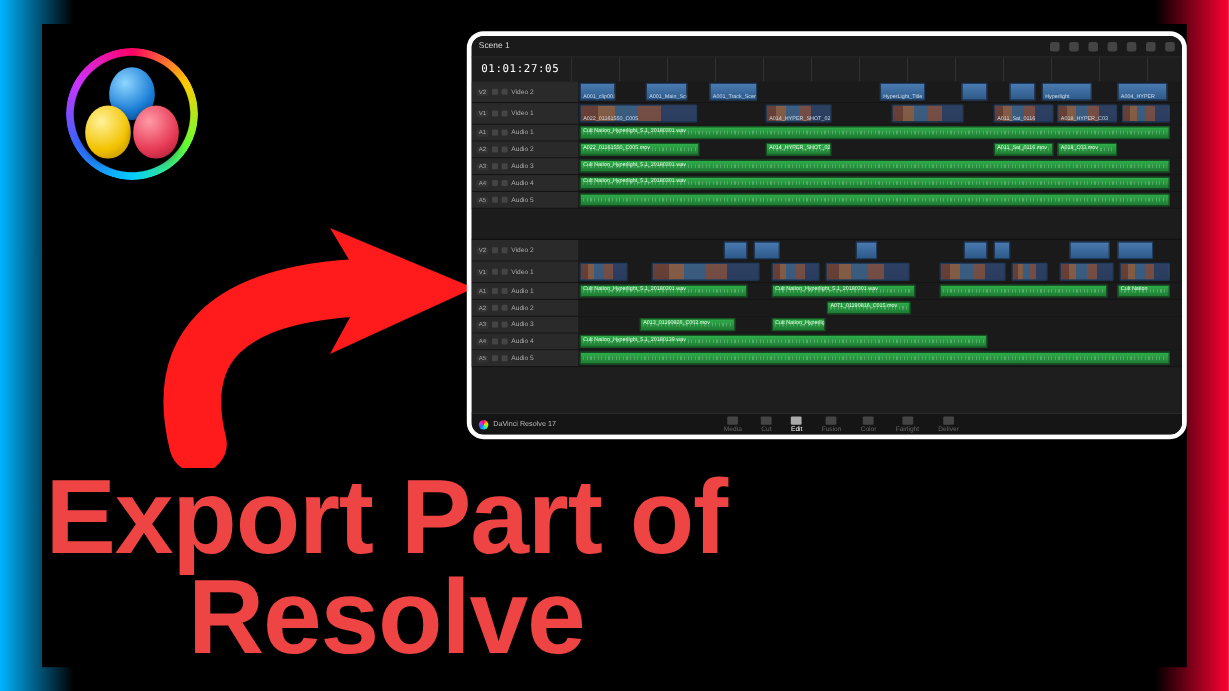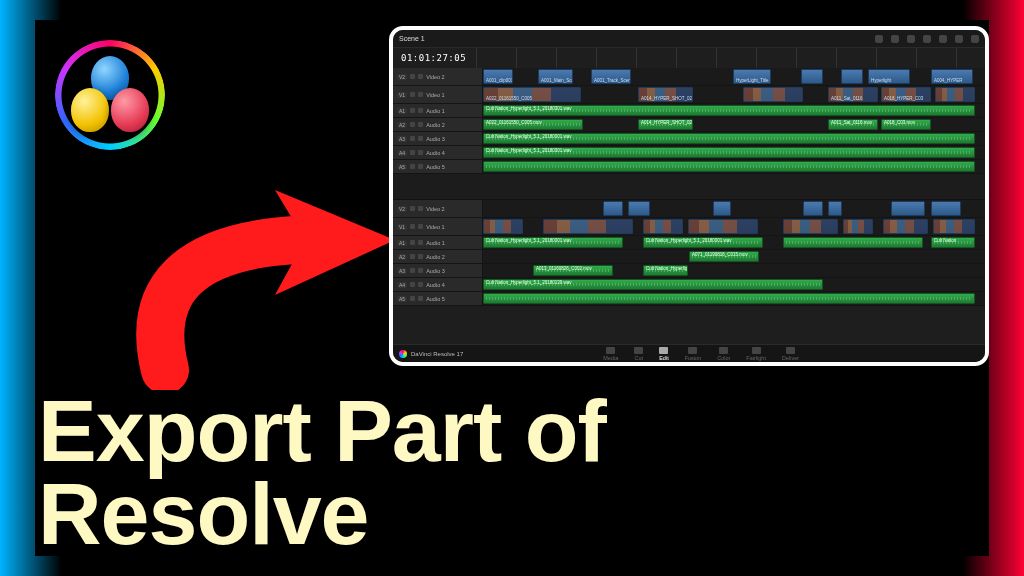--- a/index.html
+++ b/index.html
@@ -4,20 +4,21 @@
 <style>
   * { box-sizing: border-box; margin: 0; padding: 0; }
   html, body { width: 1024px; height: 576px; overflow: hidden; font-family: Arial, Helvetica, sans-serif; }
   body {
     background: linear-gradient(90deg, #00b4ff 0%, #000 6%, #000 94%, #ff0033 100%);
     position: relative;
   }
   .stage {
     position: absolute; left: 35px; top: 20px; right: 35px; bottom: 20px;
     background: #000;
+    text-align: center;
   }
   
   .logo {
     position: absolute; left: 20px; top: 20px; width: 110px; height: 110px;
   }
   .logo .ring {
     position: absolute; inset: 0;
     border-radius: 50%;
     background: conic-gradient(#ff0066, #ffcc00, #66ff33, #00ccff, #3366ff, #cc33ff, #ff0066);
     -webkit-mask: radial-gradient(circle, transparent 48px, #000 49px);
@@ -25,21 +26,21 @@
   }
   .logo .inner { position:absolute; inset:7px; border-radius:50%; background:#000; }
   .logo .blob { position:absolute; width:38px; height:44px; border-radius:50% 50% 48% 48%; filter: drop-shadow(0 3px 4px rgba(0,0,0,.5)); }
   .logo .b1 { background: radial-gradient(circle at 35% 30%, #8fd6ff, #1a7dd6 60%, #0a4a8a); left:36px; top:16px; }
   .logo .b2 { background: radial-gradient(circle at 35% 30%, #fff29a, #f2c200 60%, #b38600); left:16px; top:48px; }
   .logo .b3 { background: radial-gradient(circle at 35% 30%, #ff9aa6, #e63a55 60%, #9c1830); left:56px; top:48px; }
 
   
   .title {
     position: absolute; left: 3px; bottom: 0;
-    color: #fef9c3; font-weight: 900; letter-spacing: -1px;
+    color: #ef4444; font-weight: 900; letter-spacing: -1px;
     font-size: 88px; line-height: 0.95;
   }
 
   
   .arrow { position:absolute; left:90px; top:150px; width:280px; height:220px; pointer-events:none; }
 
   
   .editor {
     position: absolute; right: 0; top: 6px;
     width: 600px; height: 340px;

